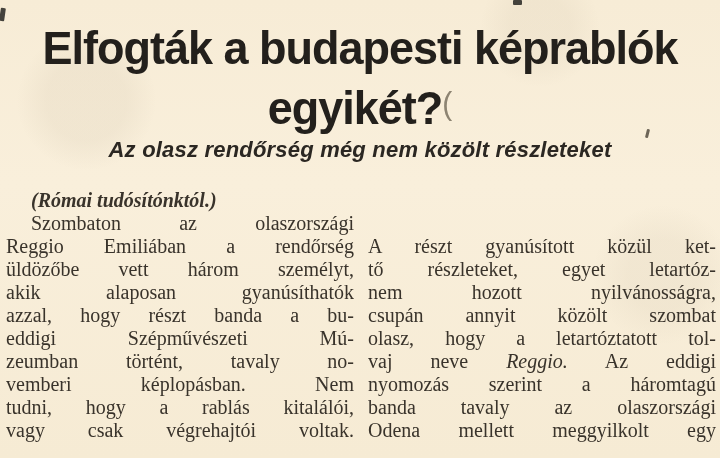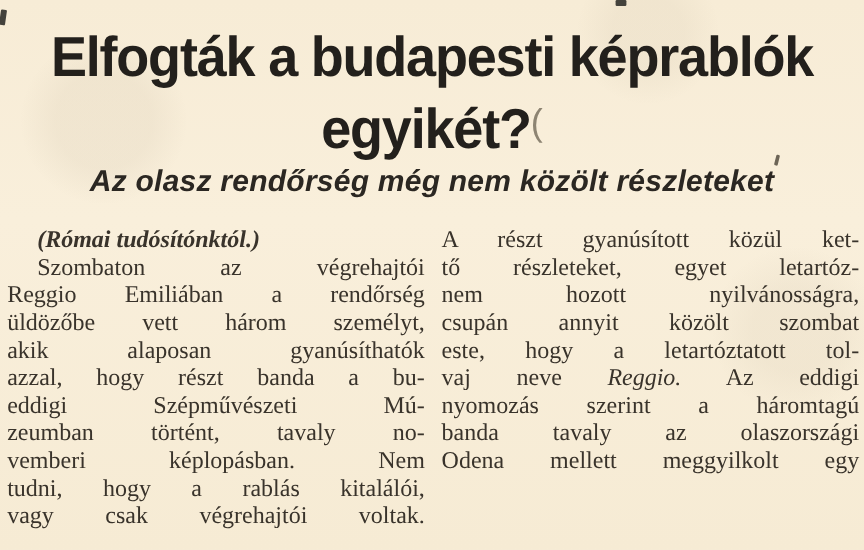--- a/index.html
+++ b/index.html
@@ -49,32 +49,33 @@
   }
 
   
   .subhead {
     position: absolute;
     left: 0; right: 0; top: 137px;
     text-align: center;
     font-family: "Liberation Sans", "DejaVu Sans", sans-serif;
     font-weight: 700;
     font-style: italic;
-    font-size: 25px;
+    font-size: 22px;
     color: #2b2722;
     letter-spacing: 0.2px;
   }
 
   
   .body {
     position: absolute;
     left: 6px; top: 189px;
     width: 710px;
     display: flex;
     gap: 14px;
+    align-items: flex-end;
   }
   .col { width: 348px; }
   .line {
     font-size: 20px;
     line-height: 23px;
     text-align: justify;
     text-align-last: justify;
     white-space: normal;
     color: #39332b;
   }
@@ -101,37 +102,37 @@
     </div>
   </div>
 
   <div class="subhead">
     <span>Az olasz rendőrség még nem közölt részleteket</span>
   </div>
 
   <div class="body">
     <div class="col">
         <div class="line indent nojust"><span class="it bd">(Római tudósítónktól.)</span></div>
-        <div class="line indent"><span>Szombaton az végrehajtói</span></div>
+        <div class="line indent"><span>Szombaton az olaszországi</span></div>
         <div class="line"><span>Reggio Emiliában a rendőrség</span></div>
         <div class="line"><span>üldözőbe vett három személyt,</span></div>
         <div class="line"><span>akik alaposan gyanúsíthatók</span></div>
         <div class="line"><span>azzal, hogy részt banda a bu-</span></div>
         <div class="line"><span>eddigi Szépművészeti Mú-</span></div>
         <div class="line"><span>zeumban történt, tavaly no-</span></div>
         <div class="line"><span>vemberi képlopásban. Nem</span></div>
         <div class="line"><span>tudni, hogy a rablás kitalálói,</span></div>
         <div class="line"><span>vagy csak végrehajtói voltak.</span></div>
       </div>
     <div class="col">
         <div class="line"><span>A részt gyanúsított közül ket-</span></div>
         <div class="line"><span>tő részleteket, egyet letartóz-</span></div>
         <div class="line"><span>nem hozott nyilvánosságra,</span></div>
         <div class="line"><span>csupán annyit közölt szombat</span></div>
-        <div class="line"><span>este, hogy a letartóztatott tol-</span></div>
+        <div class="line"><span>olasz, hogy a letartóztatott tol-</span></div>
         <div class="line"><span>vaj neve </span><span class="it">Reggio.</span><span> Az eddigi</span></div>
         <div class="line"><span>nyomozás szerint a háromtagú</span></div>
         <div class="line"><span>banda tavaly az olaszországi</span></div>
         <div class="line"><span>Odena mellett meggyilkolt egy</span></div>
       </div>
   </div>
 
 </div>
 
 </body></html>

